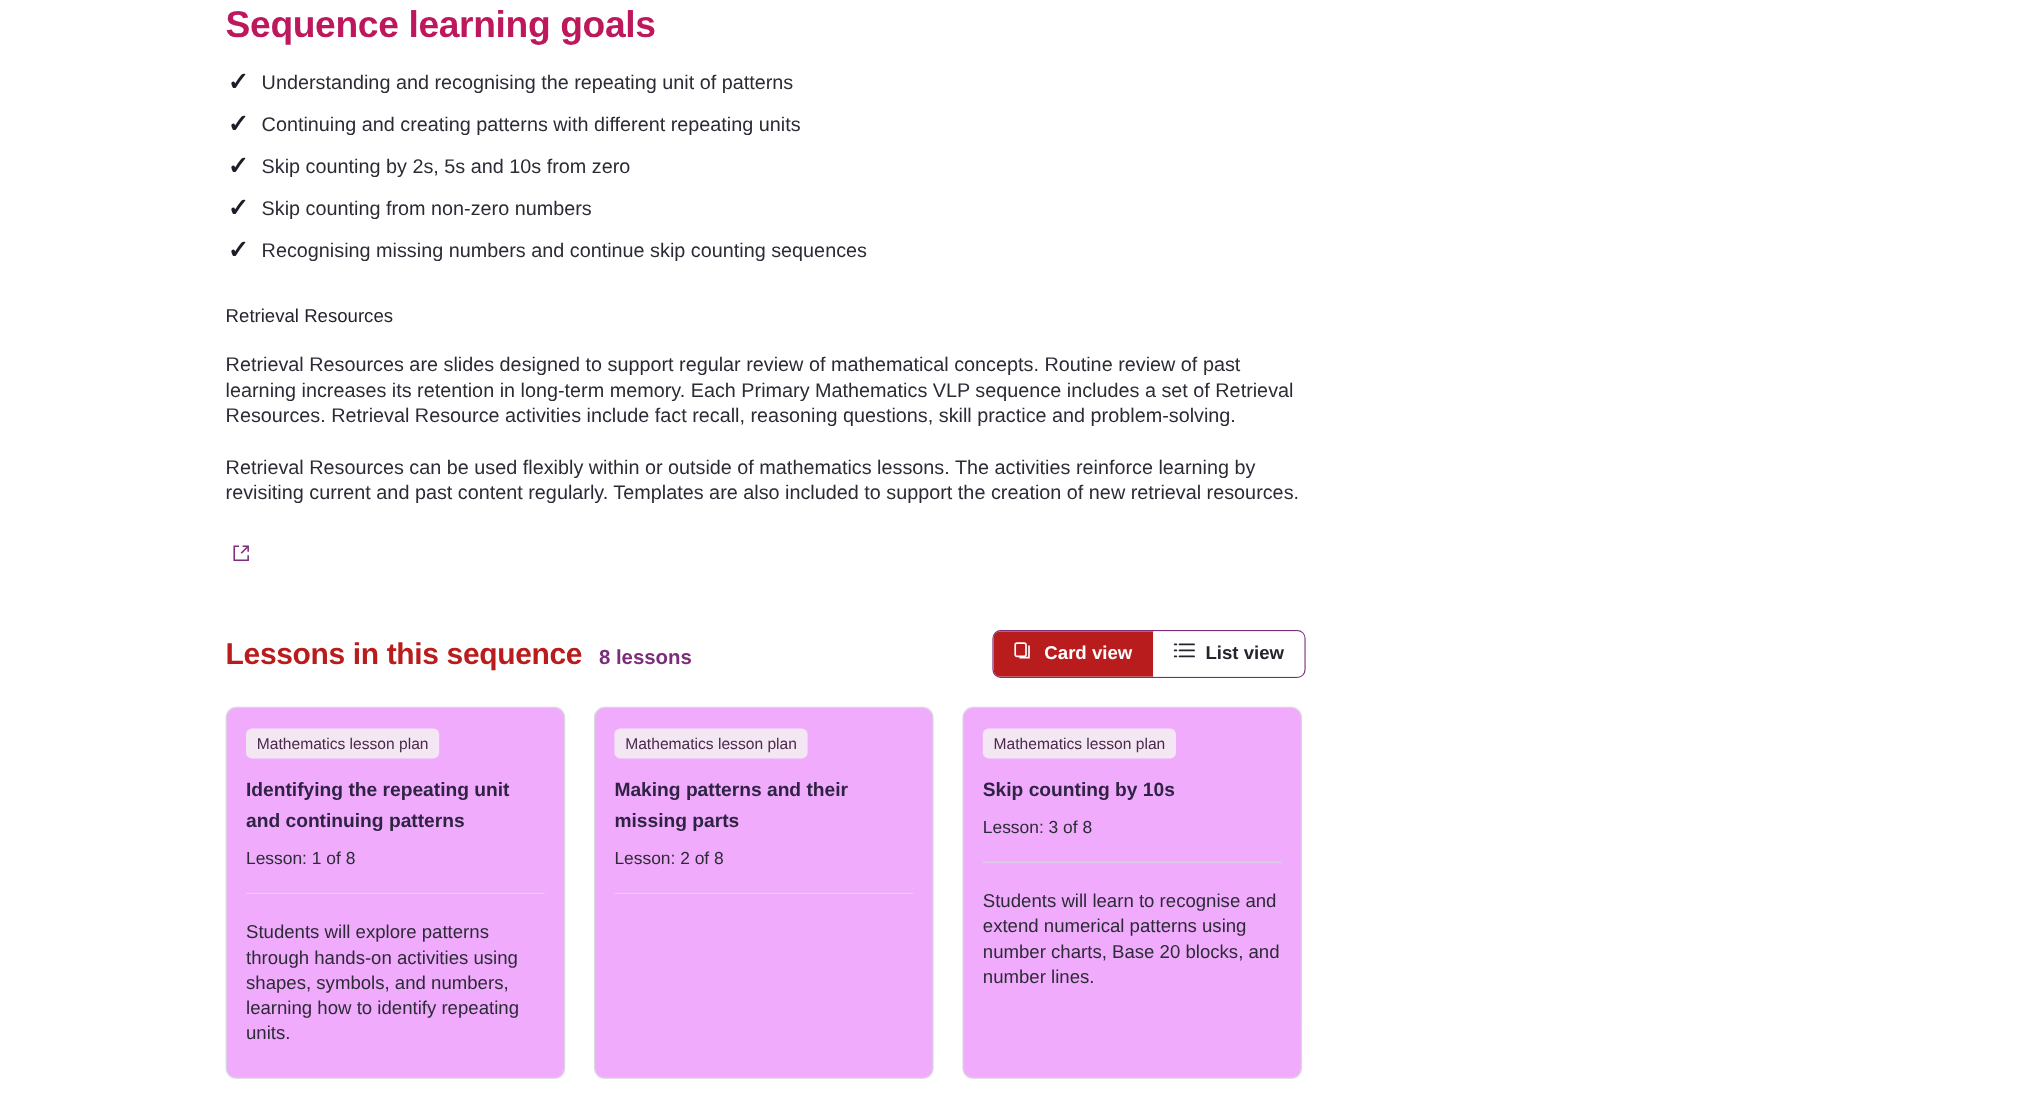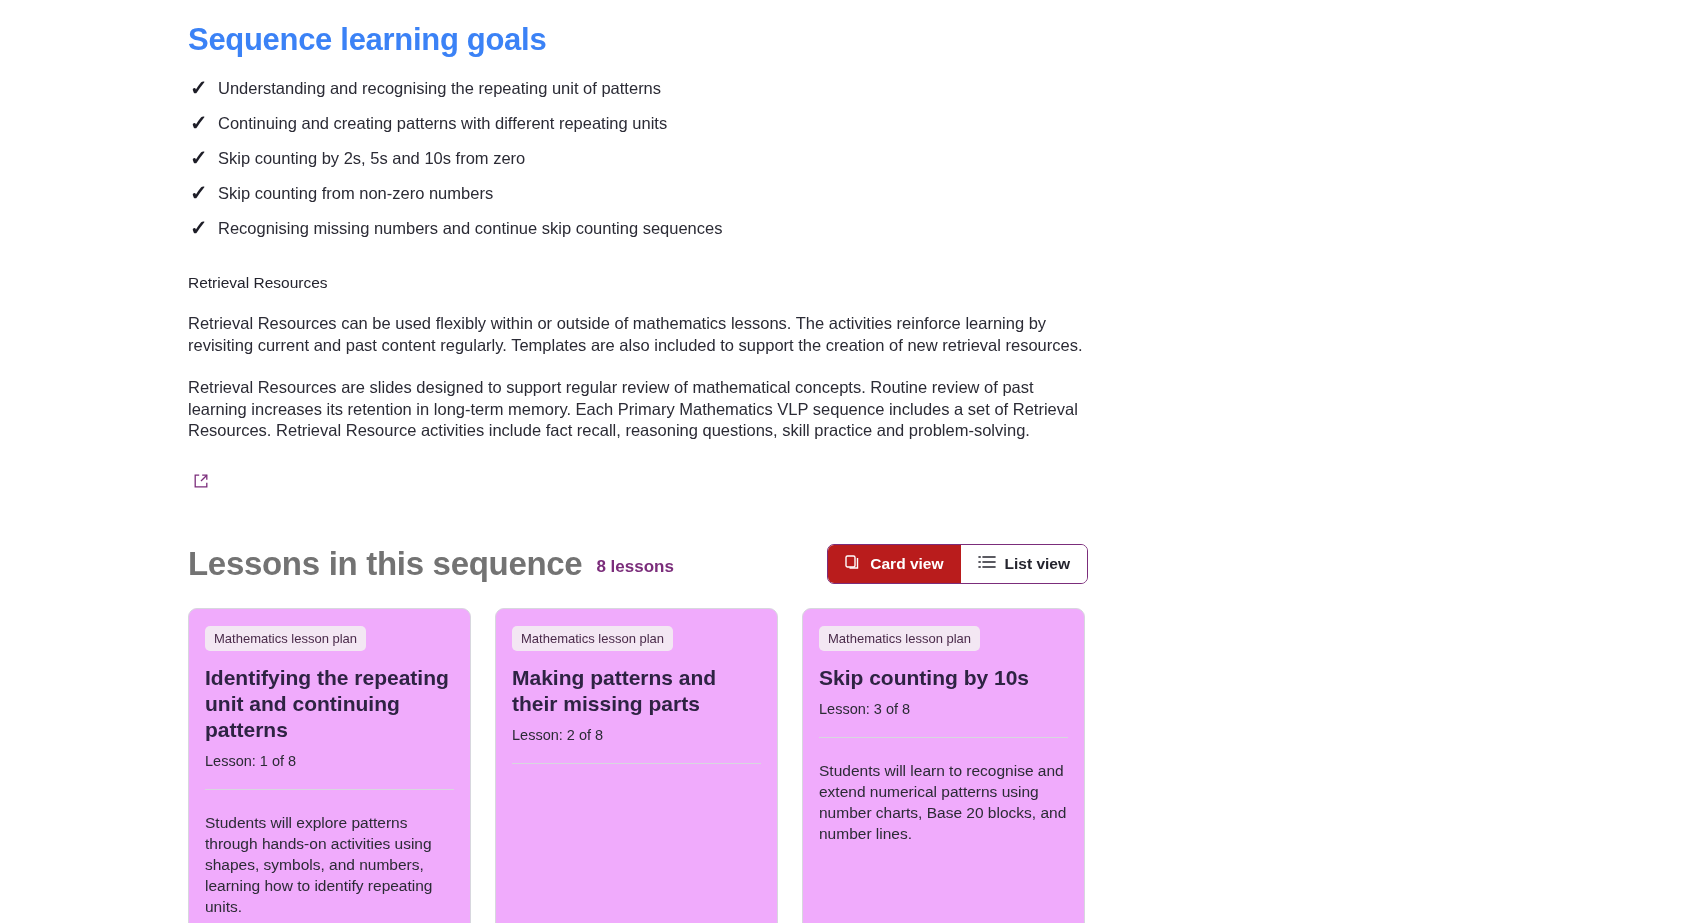--- a/index.html
+++ b/index.html
@@ -25,23 +25,23 @@
     left: 188px;
     top: 0;
     width: 1200px;
   }
 
   
   .goals-title {
     font-size: 31px;
     font-weight: bold;
     letter-spacing: -0.3px;
-    color: #3b82f6;
+    color: #be185d;
     margin: 0;
-    padding-top: 20px;
+    padding-top: 1px;
     line-height: 40px;
   }
   .goals-list {
     list-style: none;
     margin: 18px 0 0 0;
     padding: 0;
   }
   .goals-list li {
     display: flex;
     align-items: flex-start;
@@ -91,24 +91,24 @@
   }
 
   
   .lessons-header {
     margin-top: 52px;
     display: flex;
     align-items: center;
     width: 900px;
   }
   .lessons-title {
-    font-size: 33px;
+    font-size: 25px;
     font-weight: bold;
     letter-spacing: -0.3px;
-    color: #737373;
+    color: #b91c1c;
     margin: 0;
     line-height: 36px;
     text-align: center;
   }
   .lessons-count {
     font-size: 17px;
     font-weight: bold;
     color: #7b2d7b;
     margin-left: 14px;
     position: relative;
@@ -161,21 +161,21 @@
     display: inline-block;
     align-self: flex-start;
     background: #f3e7f3;
     color: #4a2a4a;
     font-size: 13px;
     border-radius: 5px;
     padding: 5px 9px;
     margin-bottom: 14px;
   }
   .card-title {
-    font-size: 21px;
+    font-size: 16px;
     font-weight: bold;
     color: #2e2343;
     line-height: 26px;
     margin: 0 0 10px 0;
   }
   .card-meta {
     font-size: 14.5px;
     color: #2b2b35;
     margin: 0;
   }
@@ -216,22 +216,22 @@
         <span class="tick">✓</span>
         <span>Skip counting from non-zero numbers</span>
       </li>
       <li>
         <span class="tick">✓</span>
         <span>Recognising missing numbers and continue skip counting sequences</span>
       </li>
     </ul>
 
     <h2 class="sub-head">Retrieval Resources</h2>
+    <p class="para">Retrieval Resources are slides designed to support regular review of mathematical concepts. Routine review of past learning increases its retention in long-term memory. Each Primary Mathematics VLP sequence includes a set of Retrieval Resources. Retrieval Resource activities include fact recall, reasoning questions, skill practice and problem-solving.</p>
     <p class="para">Retrieval Resources can be used flexibly within or outside of mathematics lessons. The activities reinforce learning by revisiting current and past content regularly. Templates are also included to support the creation of new retrieval resources.</p>
-    <p class="para">Retrieval Resources are slides designed to support regular review of mathematical concepts. Routine review of past learning increases its retention in long-term memory. Each Primary Mathematics VLP sequence includes a set of Retrieval Resources. Retrieval Resource activities include fact recall, reasoning questions, skill practice and problem-solving.</p>
 
     <div class="link-row">
       <span class="ext-icon">
         <svg width="14" height="14" viewBox="0 0 14 14" aria-hidden="true">
           <path d="M5.2 1.2 H1.2 V12.8 H12.8 V8.8" fill="none" stroke="#7b2d7b" stroke-width="1.3"></path>
           <path d="M8.2 1.2 H12.8 V5.8" fill="none" stroke="#7b2d7b" stroke-width="1.3"></path>
           <path d="M12.8 1.2 L7.0 7.0" fill="none" stroke="#7b2d7b" stroke-width="1.3"></path>
         </svg>
       </span>
     </div>

